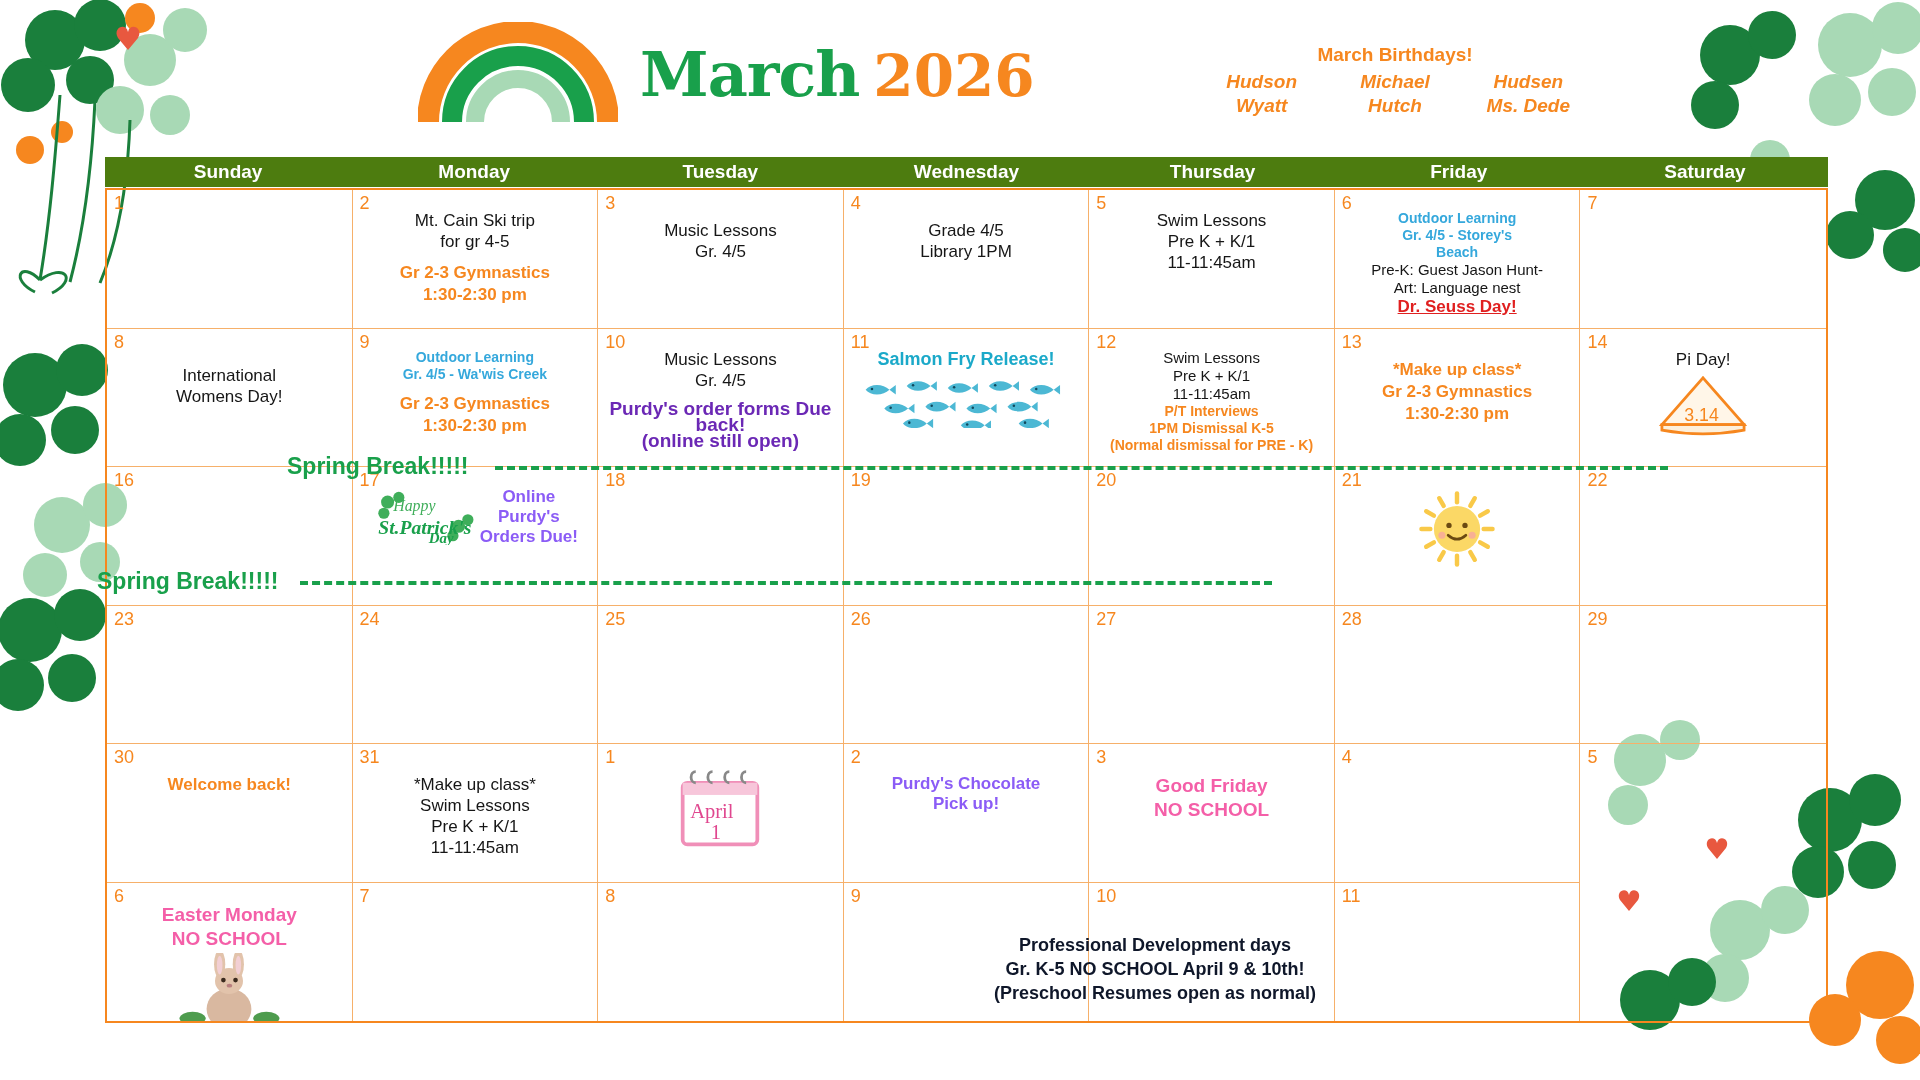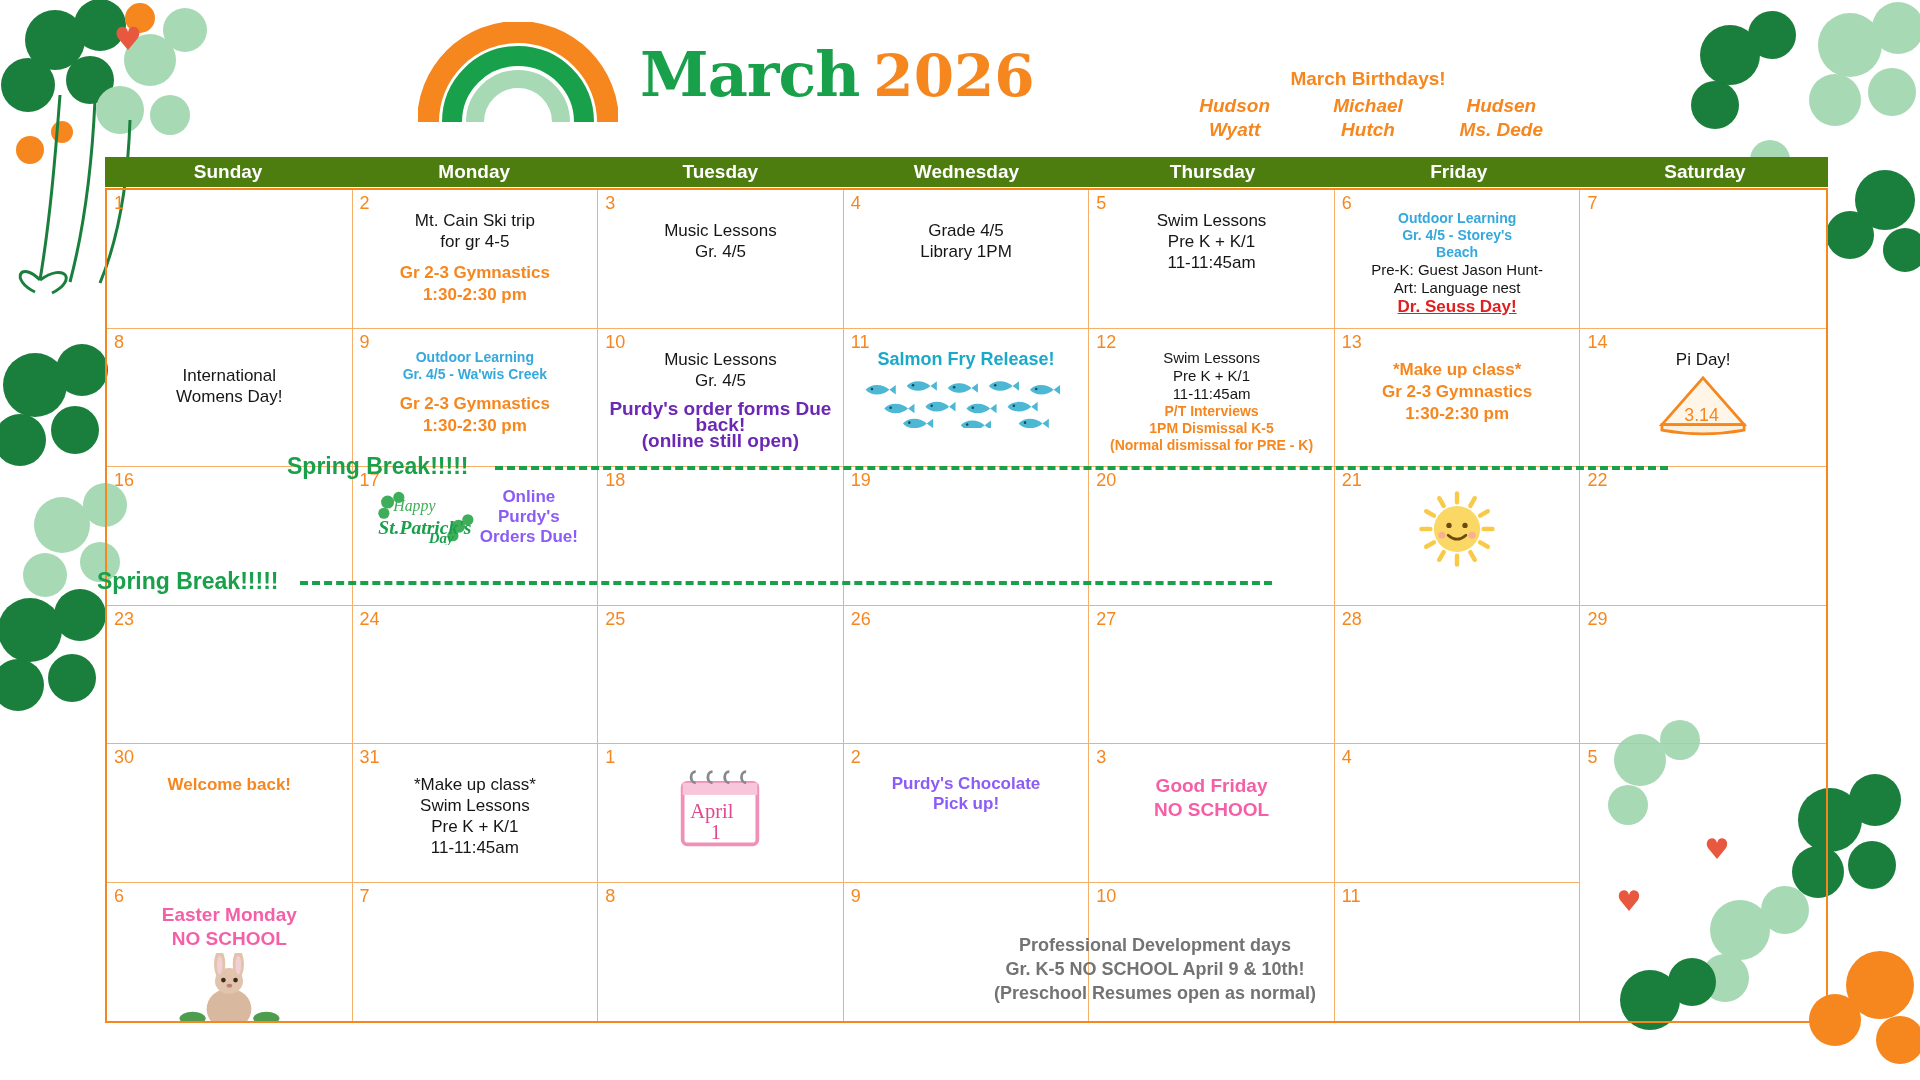--- a/index.html
+++ b/index.html
@@ -19,21 +19,21 @@
   .rainbow{position:absolute;left:418px;top:22px;width:200px;height:105px;}
   .title{position:absolute;left:640px;top:38px;white-space:nowrap;}
   .title .m{
     font-family:"DejaVu Serif", serif;font-weight:bold;font-size:62px;color:#19a04b;
     letter-spacing:-1px;
   }
   .title .y{
     font-family:"DejaVu Serif", serif;font-weight:bold;font-size:58px;color:#f6871f;
     margin-left:14px;
   }
-  .birthdays{position:absolute;left:1168px;top:44px;width:400px;text-align:center;color:#f6871f;margin-top:24px;}
+  .birthdays{position:absolute;left:1195px;top:44px;width:400px;text-align:center;color:#f6871f;}
   .birthdays .bd-title{font-weight:bold;font-size:19px;margin-bottom:4px;}
   .birthdays .bd-row{font-weight:bold;font-size:19px;display:flex;justify-content:space-between;padding:1px 0;}
   .birthdays .bd-row span{flex:1;font-style:italic;}
 
   
   .weekbar{
     position:absolute;left:105px;top:157px;width:1723px;height:30px;
     background:#4d7c0f;display:flex;align-items:center;
   }
   .weekbar div{
@@ -76,21 +76,21 @@
   .pink-b{color:#f45fa8;font-weight:bold;font-size:19px;line-height:24px;}
   .orange-sm-b{color:#f6871f;font-weight:bold;font-size:14px;line-height:17px;}
 
   .spring1{position:absolute;left:182px;top:265px;z-index:6;}
   .spring2{position:absolute;left:-8px;top:380px;z-index:6;}
   .dash1{position:absolute;left:390px;top:278px;width:1173px;border-top:4px dashed #19a04b;z-index:5;}
   .dash2{position:absolute;left:195px;top:393px;width:972px;border-top:4px dashed #19a04b;z-index:5;}
 
   .pd-note{
     position:absolute;left:835px;top:745px;width:430px;text-align:center;
-    color:#737373;font-weight:bold;font-size:18px;line-height:24px;z-index:6;
+    color:#0f172a;font-weight:bold;font-size:18px;line-height:24px;z-index:6;
   }
 </style>
 </head>
 <body>
 
 <div class="page">
 
   <svg class="deco" style="left:0;top:0;" width="230" height="300" viewBox="0 0 230 300">
     <g fill="#1a7f3c">
       <circle cx="55" cy="40" r="30"></circle>

